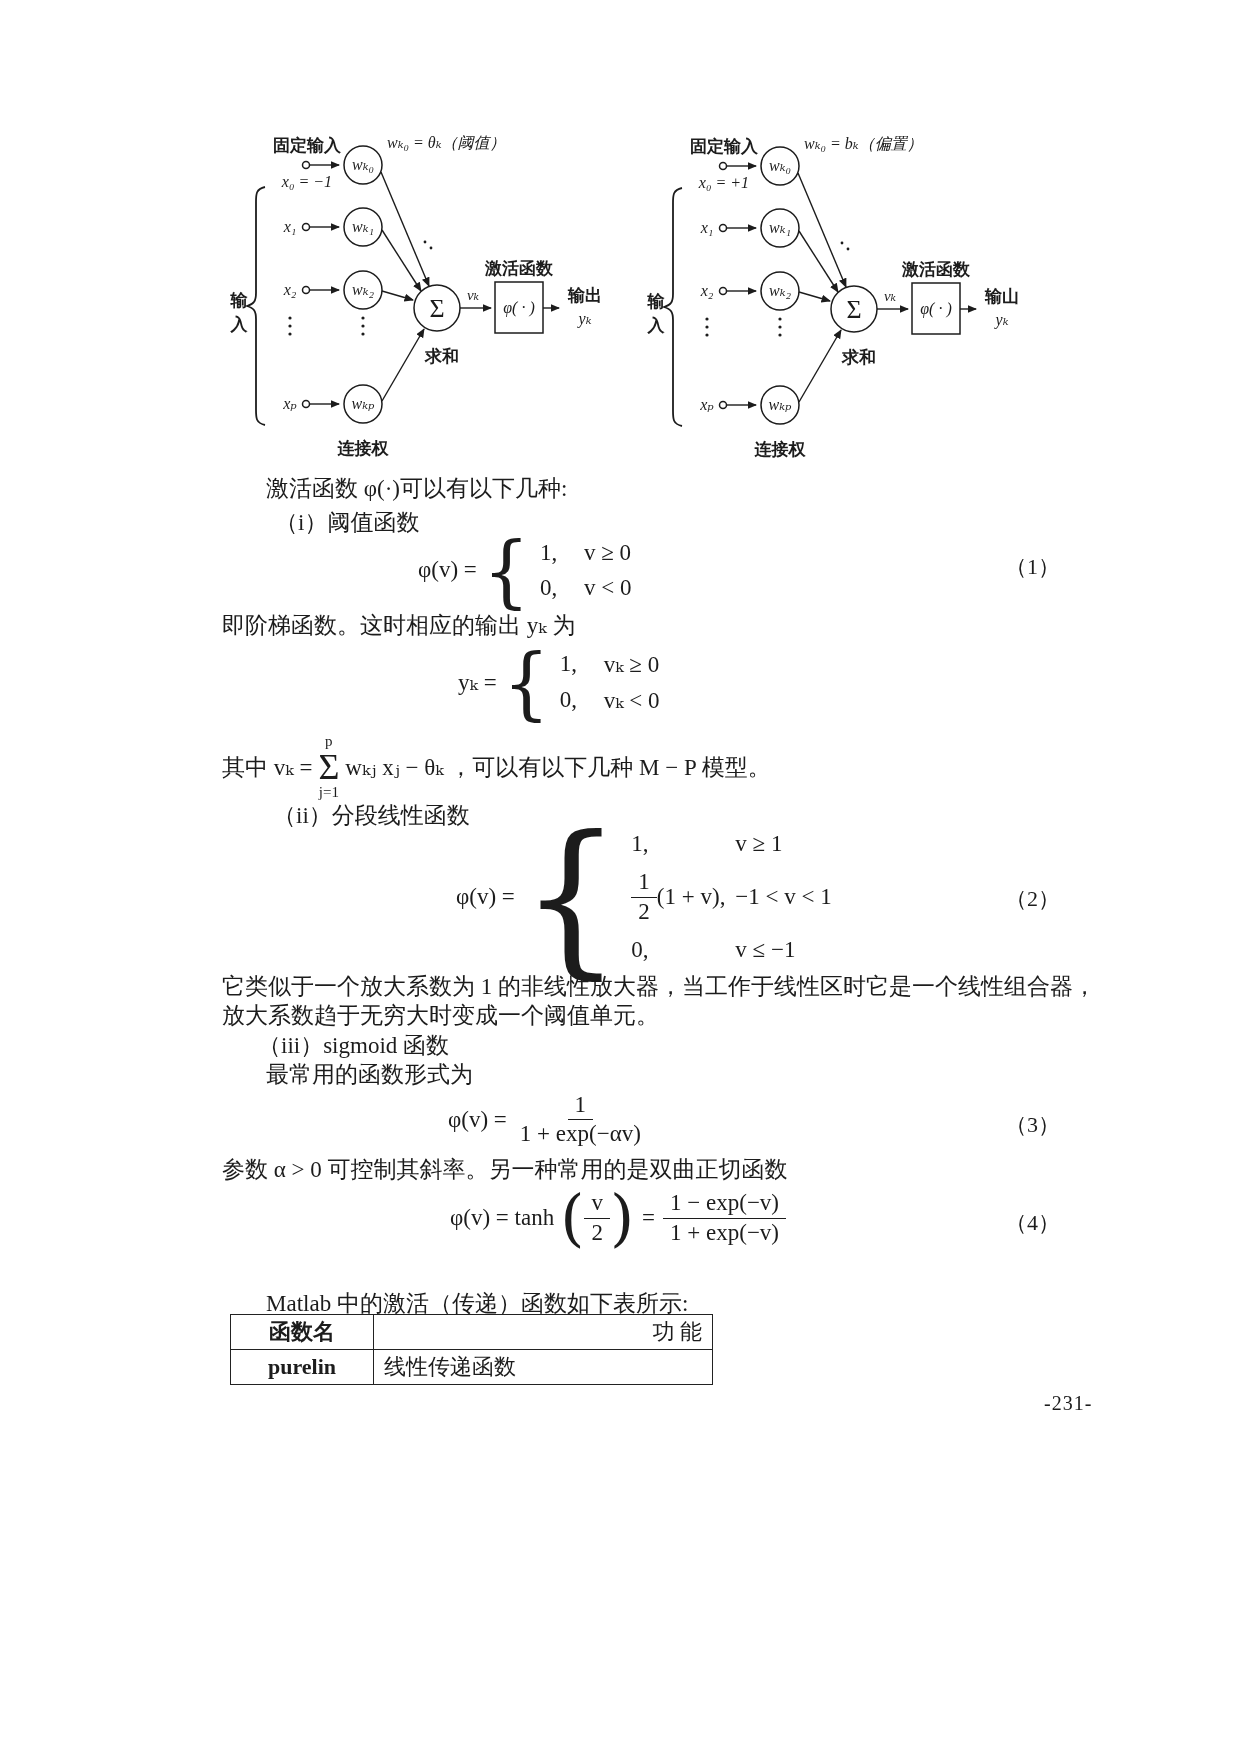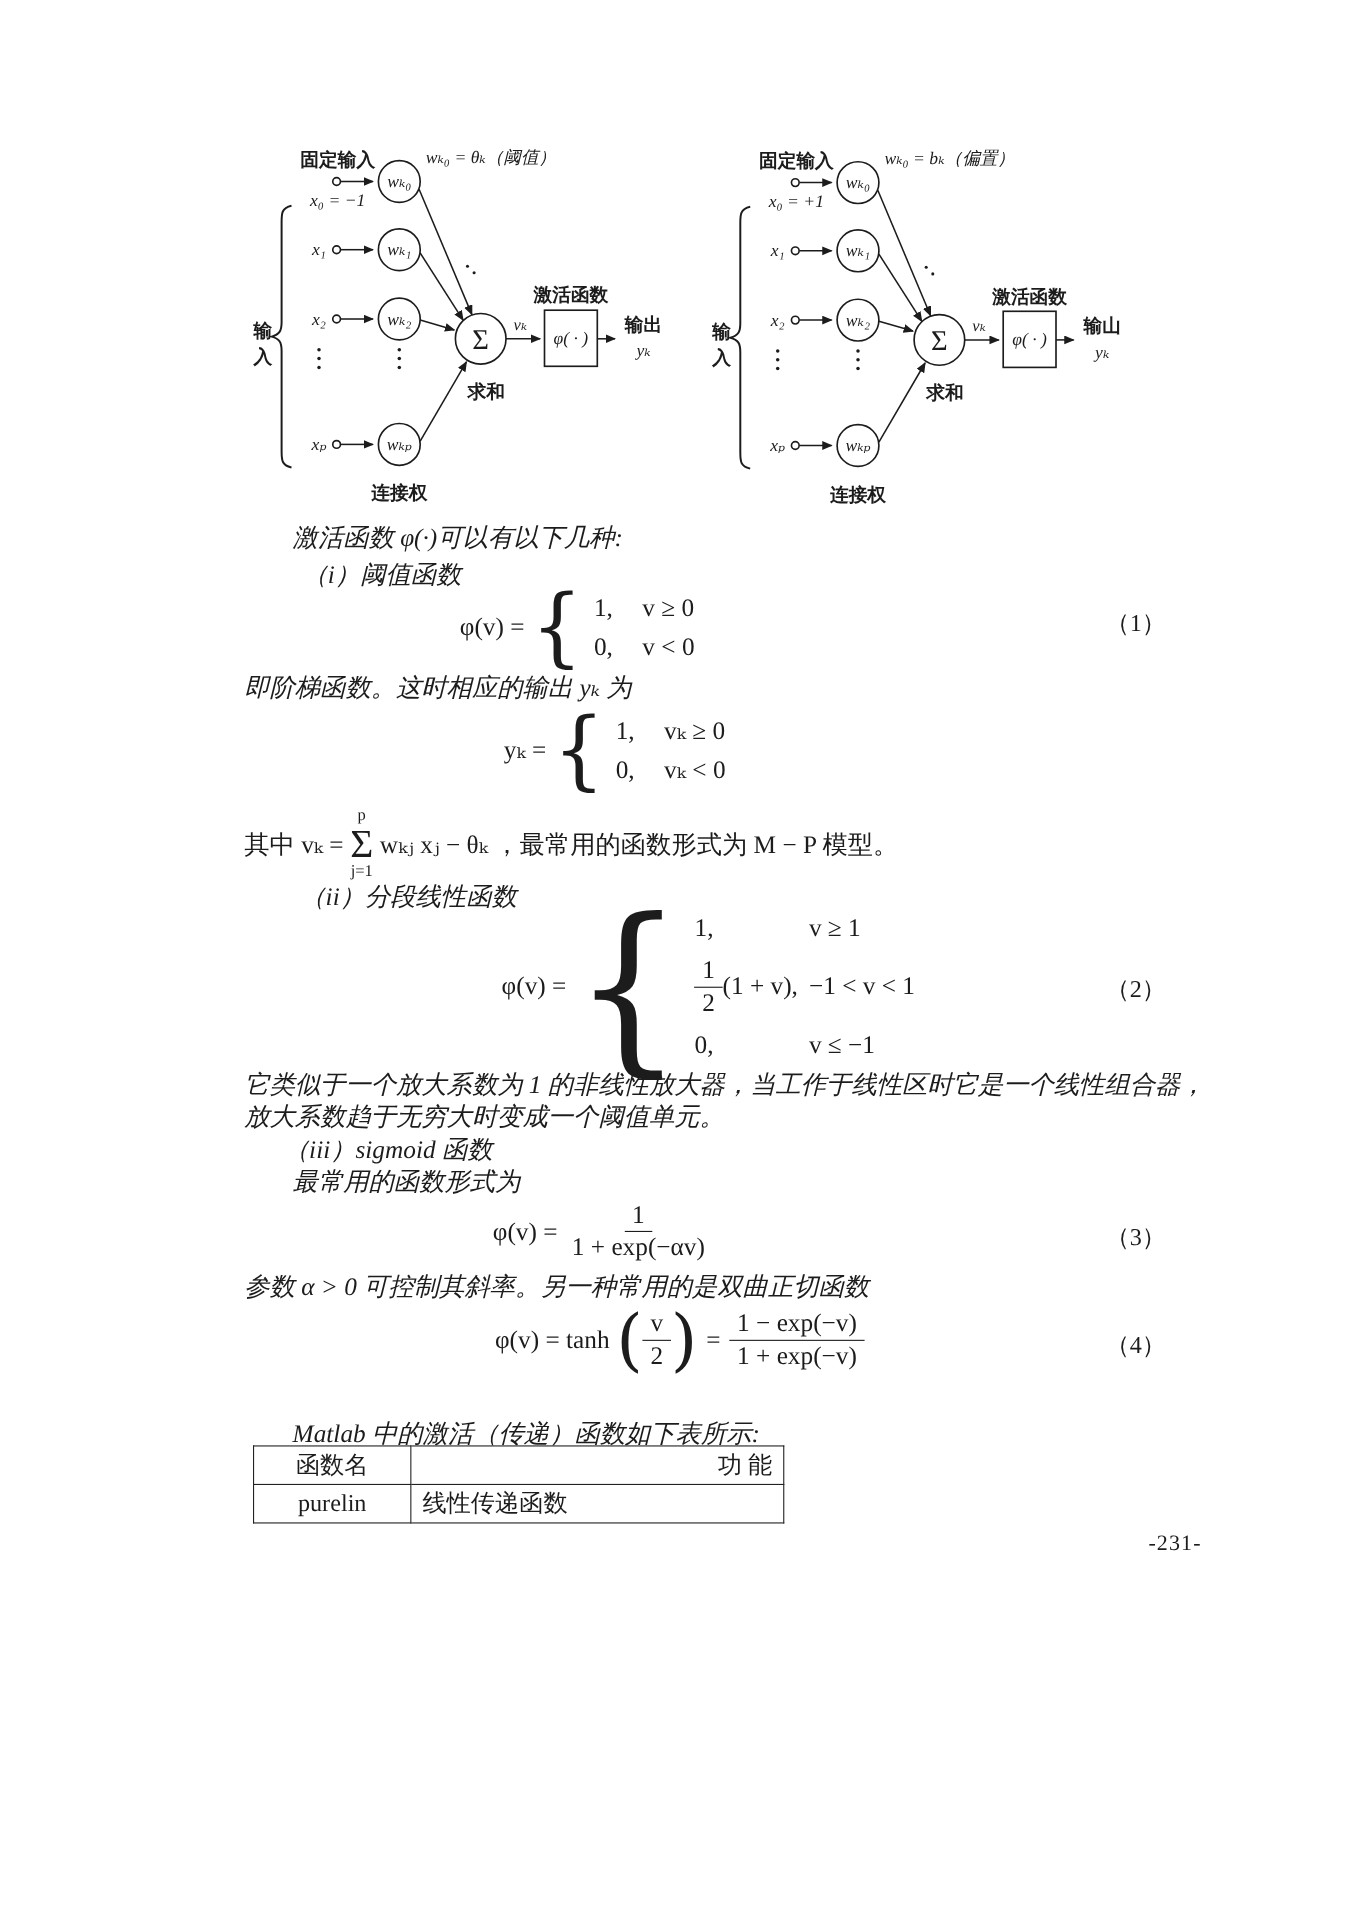--- a/index.html
+++ b/index.html
@@ -1,21 +1,21 @@
 <!DOCTYPE html>
 <html><head>
 <meta charset="utf-8">
 <style>
   html,body{margin:0;padding:0;background:#e8e8e8;}
   .page{
     position:relative;width:1241px;height:1755px;background:#ffffff;
     font-family:"Liberation Serif","DejaVu Serif",serif;color:#1c1c1c;
     overflow:hidden;margin:0 auto;
   }
-  .line{position:absolute;font-size:23px;line-height:30px;white-space:nowrap;font-style:italic;}
+  .line{position:absolute;font-size:23px;line-height:30px;white-space:nowrap;}
   .eqnum{position:absolute;font-size:22px;}
   .eq{position:absolute;display:flex;align-items:center;font-size:23px;}
   .lhs{margin-right:6px;white-space:nowrap;}
   .cases{display:flex;align-items:center;}
   .brace{font-weight:300;transform:scaleY(1.06);margin-right:4px;font-family:"DejaVu Serif",serif;}
   .brace.b2{font-size:74px;line-height:64px;}
   .brace.b3{font-size:158px;line-height:134px;}
   .rows{display:flex;flex-direction:column;}
   .rows.g2{gap:9px;}
   .rows.g3{gap:12px;}
@@ -31,21 +31,21 @@
   .sum .lim{font-size:15px;line-height:1.1;}
   .sum .sig{font-size:36px;line-height:0.95;}
   .wherebox{position:absolute;display:flex;align-items:center;font-size:23px;height:64px;}
   table.fn{
     position:absolute;border-collapse:collapse;background:#fff;
     font-size:22px;
   }
   table.fn th,table.fn td{
     border:1.7px solid #222;font-weight:normal;height:30px;padding:2px 10px;
   }
-  table.fn .c1{width:122px;text-align:center;}
+  table.fn .c1{width:122px;text-align:center;font-weight:bold;}
   table.fn .c2{width:318px;}
   table.fn th.c2{text-align:right;}
   .pagenum{position:absolute;font-size:20px;letter-spacing:1px;}
   svg text{fill:#1c1c1c;}
   .dg-cn{font-family:"Liberation Sans","DejaVu Sans",sans-serif;font-weight:bold;font-size:17px;}
   .dg-math{font-family:"Liberation Serif","DejaVu Serif",serif;font-style:italic;font-size:16px;}
   .dg-math-sm{font-family:"Liberation Serif","DejaVu Serif",serif;font-style:italic;font-size:15px;}
   .dg-sig{font-family:"Liberation Serif","DejaVu Serif",serif;font-size:26px;}
   .dg-shape{fill:none;stroke:#1c1c1c;stroke-width:1.5;}
   .dg-line{stroke:#1c1c1c;stroke-width:1.4;}
@@ -233,21 +233,21 @@
     </div>
   </div>
 
   <div class="wherebox" style="left:222px;top:735px;">
     <span>其中 vₖ =</span>
     <span class="sum">
       <span class="lim">p</span>
       <span class="sig">Σ</span>
       <span class="lim">j=1</span>
     </span>
-    <span>wₖⱼ xⱼ − θₖ ，最常用的函数形式为 M − P 模型。</span>
+    <span>wₖⱼ xⱼ − θₖ ，可以有以下几种 M − P 模型。</span>
   </div>
 
   <div class="line" style="left:273px;top:801px;text-align:center;">（ii）分段线性函数</div>
 
   <div class="eq" style="left:456px;top:830px;">
     <span class="lhs">φ(v) =</span>
     <div class="cases">
       <span class="brace b3">{</span>
       <div class="rows g3">
         <div class="row">

